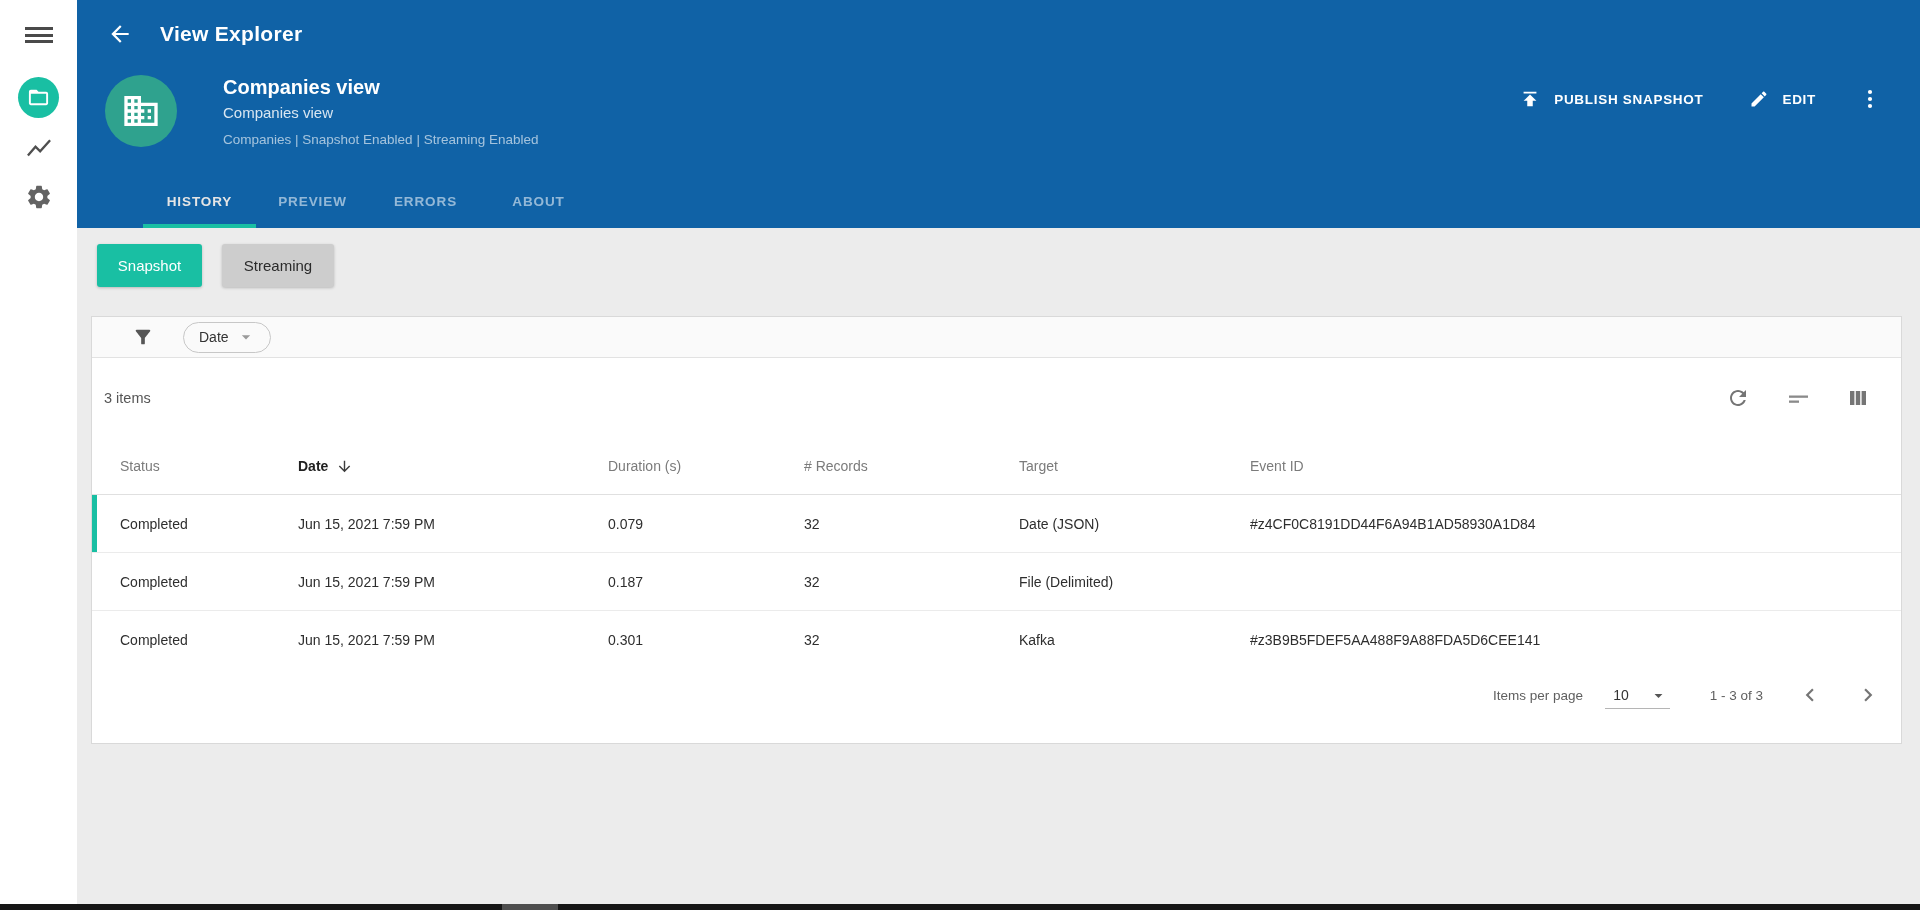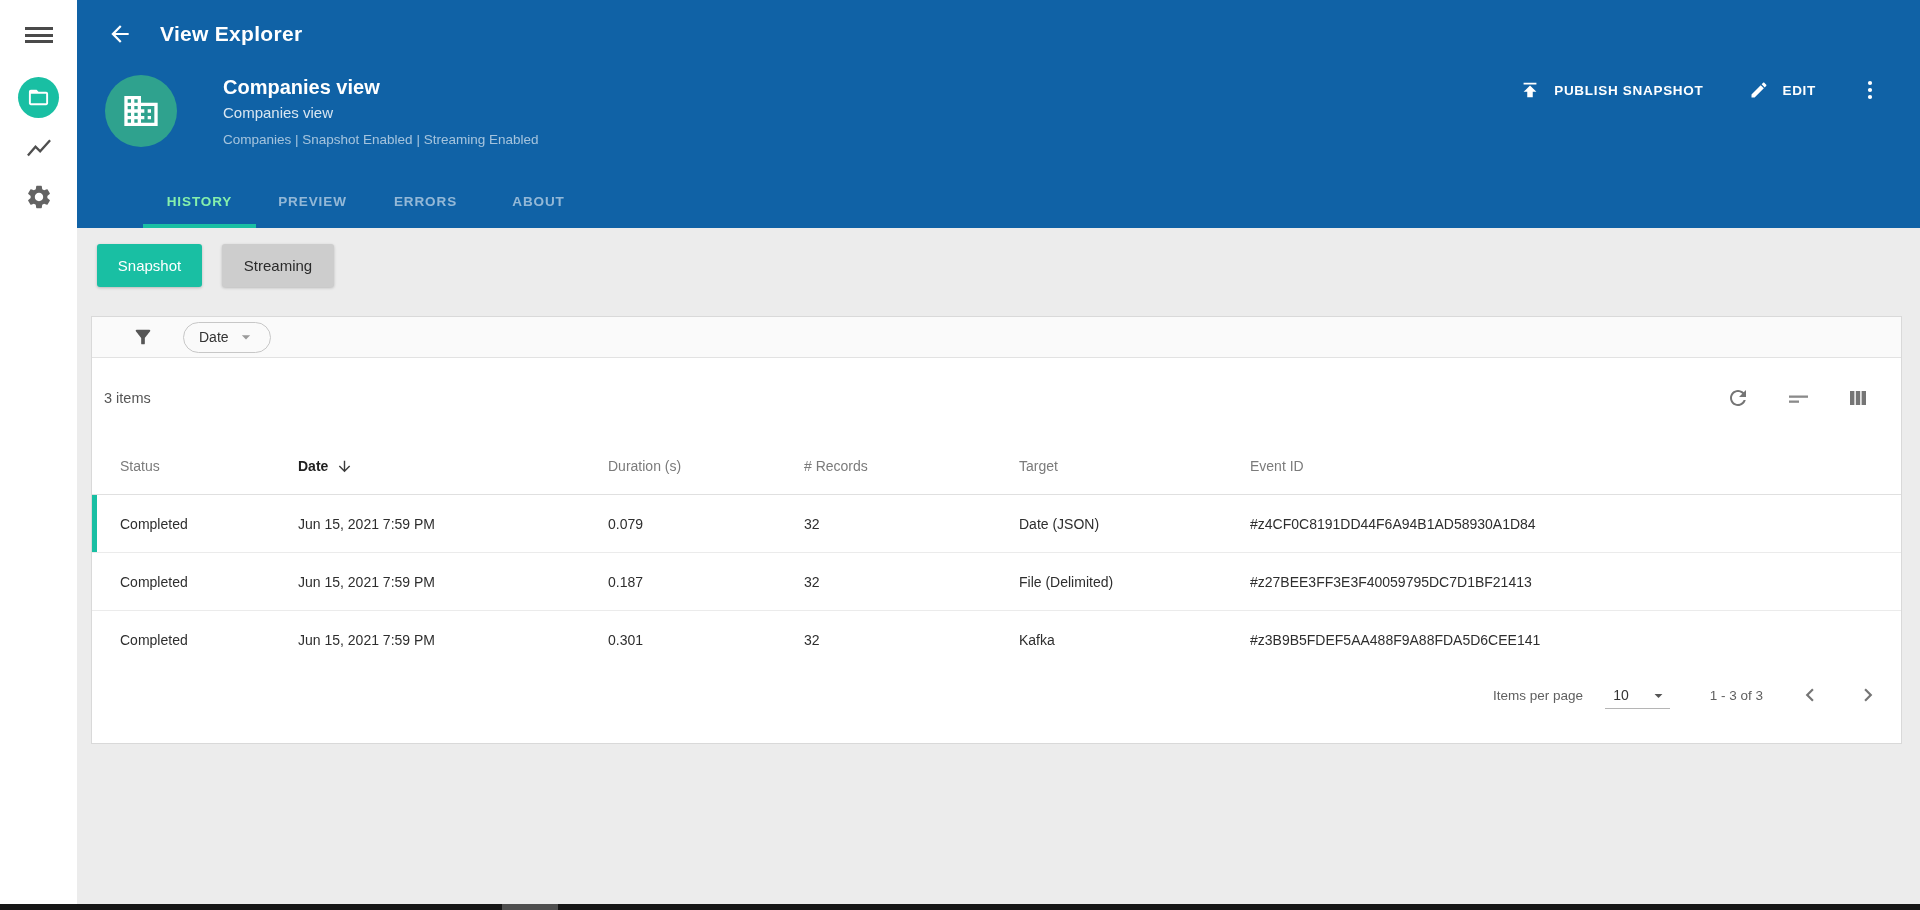--- a/index.html
+++ b/index.html
@@ -36,31 +36,31 @@
   .back-btn{background:none;border:none;padding:0;cursor:pointer;width:26px;height:26px}
   .topbar h1{margin:0;font-size:21px;font-weight:700;color:#fff;letter-spacing:.3px}
 
   .entity-avatar{position:absolute;top:75px;left:28px;width:72px;height:72px;border-radius:50%;
     background:var(--avatar-teal,#2FA28E);display:flex;align-items:center;justify-content:center}
   .entity-text{position:absolute;top:75px;left:146px}
   .entity-title{font-size:20px;line-height:24px;font-weight:700;color:#fff}
   .entity-subtitle{font-size:15px;line-height:18px;color:rgba(255,255,255,.84);margin-top:5px}
   .entity-meta{font-size:13.5px;line-height:17px;color:rgba(255,255,255,.62);margin-top:9px}
 
-  .appbar-actions{position:absolute;top:78px;right:38px;display:flex;align-items:center}
+  .appbar-actions{position:absolute;top:87px;right:38px;display:flex;align-items:center}
   .appbar-btn{display:flex;align-items:center;gap:13px;background:none;border:none;cursor:pointer;
     color:#fff;font-size:13.5px;font-weight:700;letter-spacing:.7px;font-family:inherit;padding:0}
   .appbar-btn.publish{margin-right:46px}
   .kebab-btn{margin-left:42px;background:none;border:none;padding:0;cursor:pointer;width:24px;height:24px}
 
   .tabs{position:absolute;left:66px;bottom:0;display:flex}
   .tab{width:113px;height:49px;display:flex;align-items:center;justify-content:center;cursor:pointer;
     font-size:13.5px;font-weight:700;letter-spacing:.9px;color:rgba(255,255,255,.55);
     border-bottom:4px solid transparent}
-  .tab.active{color:#86efac;border-bottom-color:var(--accent-teal,#19BFA3)}
+  .tab.active{color:#e5e5e5;border-bottom-color:var(--accent-teal,#19BFA3)}
 
   
   .content{position:relative;height:510px}
   .toggle-row{display:flex;gap:20px;padding:16px 0 0 20px}
   .mode-btn{height:43px;border:none;border-radius:3px;font-size:15px;font-family:inherit;cursor:pointer;
     box-shadow:0 1px 3px rgba(0,0,0,.22)}
   .mode-btn.snapshot{width:105px;background:var(--accent-teal,#19BFA3);color:#fff}
   .mode-btn.streaming{width:112px;background:#cdcdcd;color:#2b2b2b}
 
   .card{margin:29px 18px 0 14px;background:#fff;border:1px solid #d9d9d9}
@@ -254,21 +254,20 @@
           <div>Date (JSON)</div>
           <div>#z4CF0C8191DD44F6A94B1AD58930A1D84</div>
         </div>
 
         <div class="trow">
           <div>Completed</div>
           <div>Jun 15, 2021 7:59 PM</div>
           <div>0.187</div>
           <div>32</div>
           <div>File (Delimited)</div>
-          <div>#z27BEE3FF3E3F40059795DC7D1BF21413</div>
         </div>
 
         <div class="trow last">
           <div>Completed</div>
           <div>Jun 15, 2021 7:59 PM</div>
           <div>0.301</div>
           <div>32</div>
           <div>Kafka</div>
           <div>#z3B9B5FDEF5AA488F9A88FDA5D6CEE141</div>
         </div>

